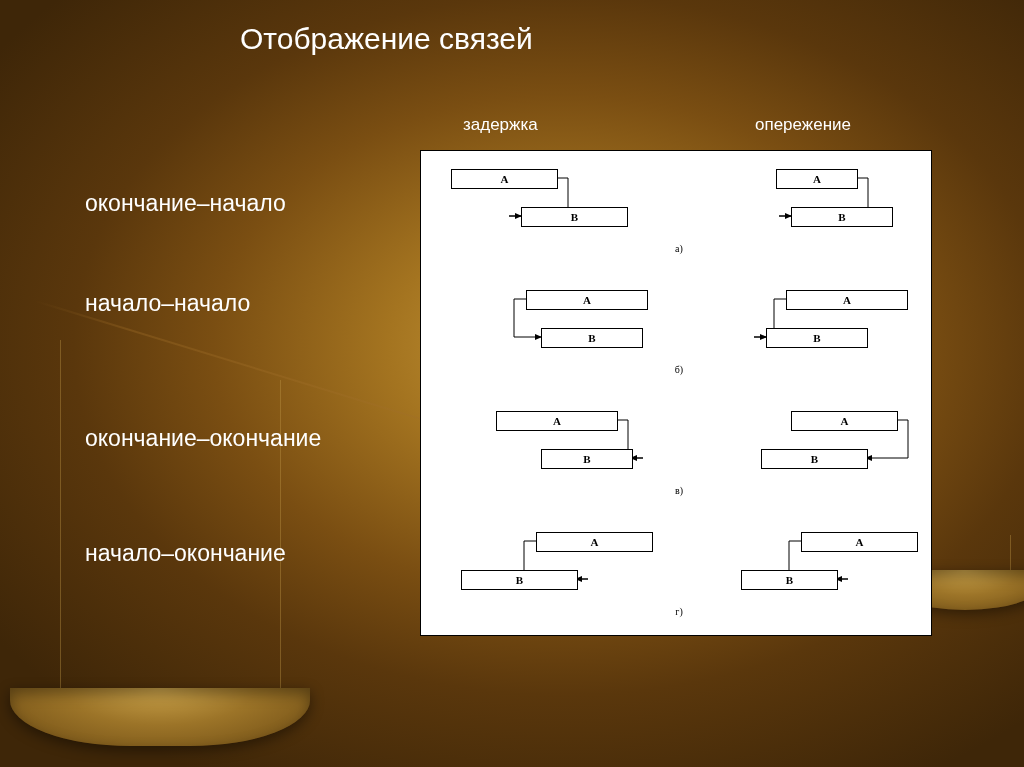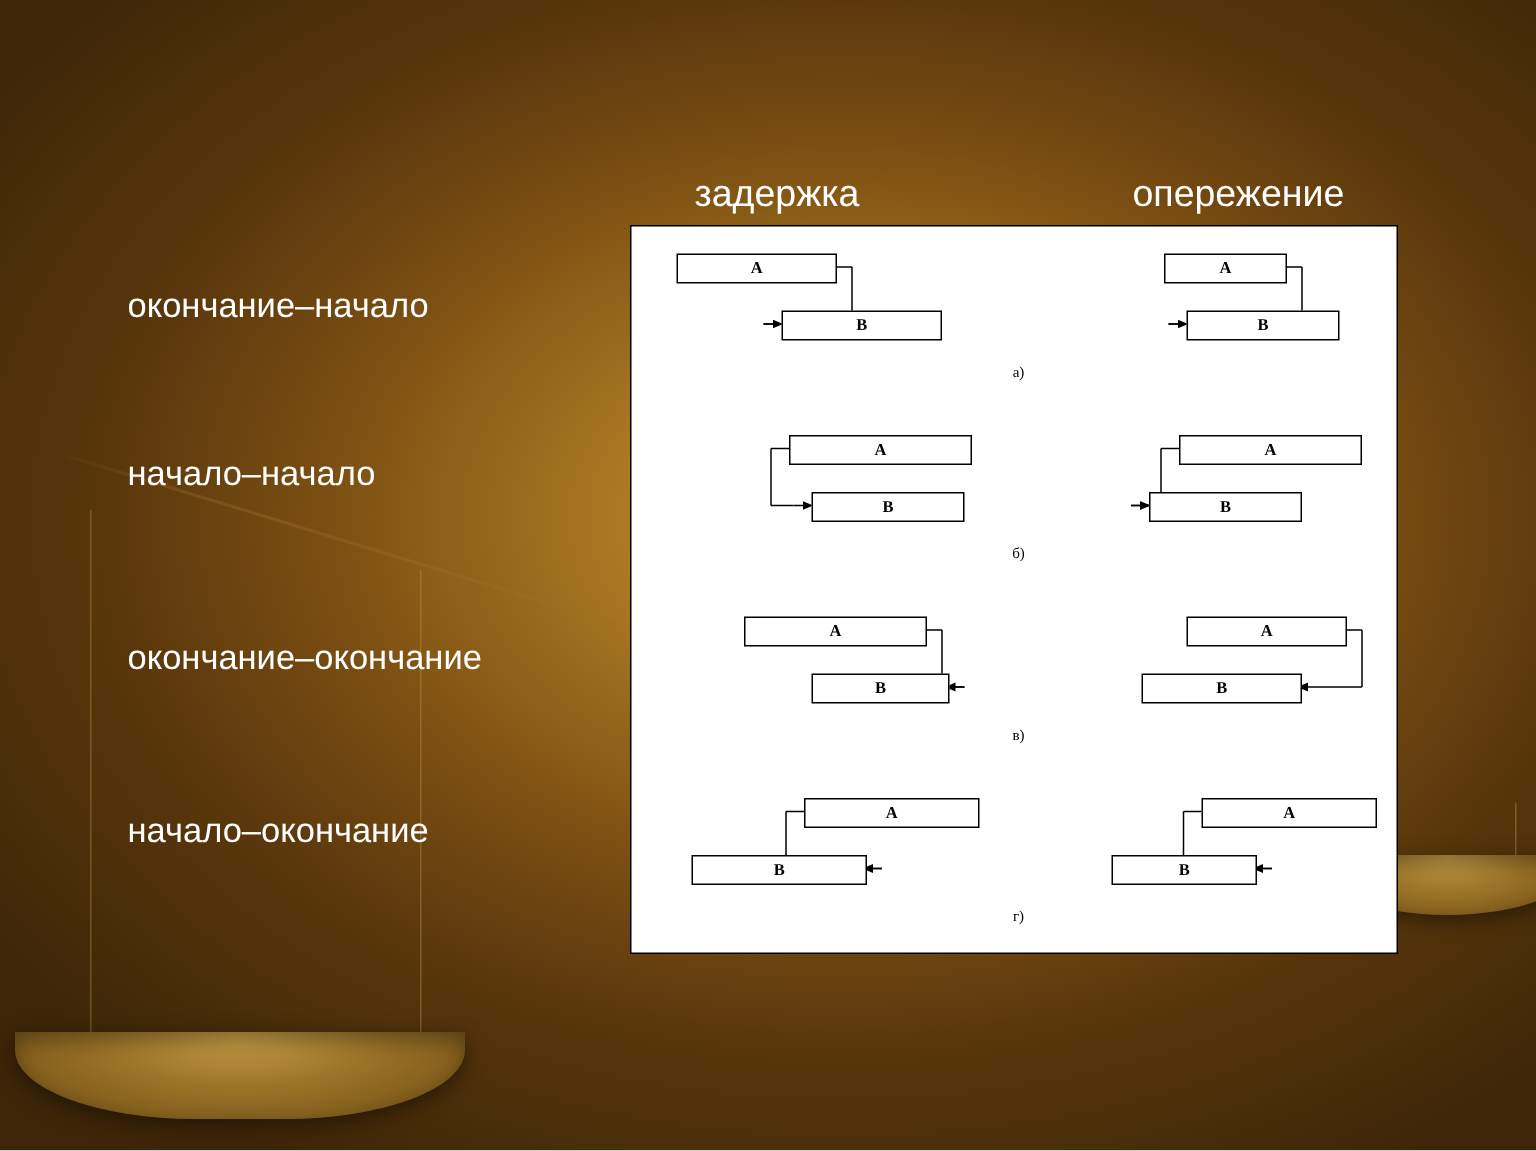--- a/index.html
+++ b/index.html
@@ -26,21 +26,21 @@
   .title {
     position: absolute;
     left: 240px;
     top: 22px;
     font-size: 30px;
     color: #ffffff;
   }
   .col-head {
     position: absolute;
     top: 115px;
-    font-size: 25px;
+    font-size: 17px;
     color: #ffffff;
   }
   .col-head.delay { left: 463px; }
   .col-head.lead  { left: 755px; }
 
   .row-label {
     position: absolute;
     left: 85px;
     font-size: 23px;
     color: #ffffff;
@@ -115,26 +115,27 @@
 <div class="slide">
 
   <div class="scale-arm"></div>
   <div class="scale-wire" style="left:60px; top:340px; height:350px;"></div>
   <div class="scale-wire" style="left:280px; top:380px; height:310px;"></div>
   <div class="scale-wire" style="left:910px; top:500px; height:75px;"></div>
   <div class="scale-wire" style="left:1010px; top:535px; height:45px;"></div>
   <div class="scale-pan left"></div>
   <div class="scale-pan right"></div>
 
+  <div class="title">Отображение связей</div>
 
   <div class="col-head delay">задержка</div>
   <div class="col-head lead">опережение</div>
 
   <div class="row-label" style="top:190px">окончание–начало</div>
-  <div class="row-label" style="top:302px">начало–начало</div>
+  <div class="row-label" style="top:290px">начало–начало</div>
   <div class="row-label" style="top:540px">начало–окончание</div>
   <div class="row-label" style="top:425px">окончание–окончание</div>
 
   <div class="diagram-panel">
     <svg id="link-svg" width="510" height="484" style="position:absolute;left:0;top:0">
       <defs>
         <marker id="arrow" markerWidth="8" markerHeight="8" refX="6" refY="3" orient="auto">
           <path d="M0,0 L7,3 L0,6 Z" fill="#000"></path>
         </marker>
       </defs>

